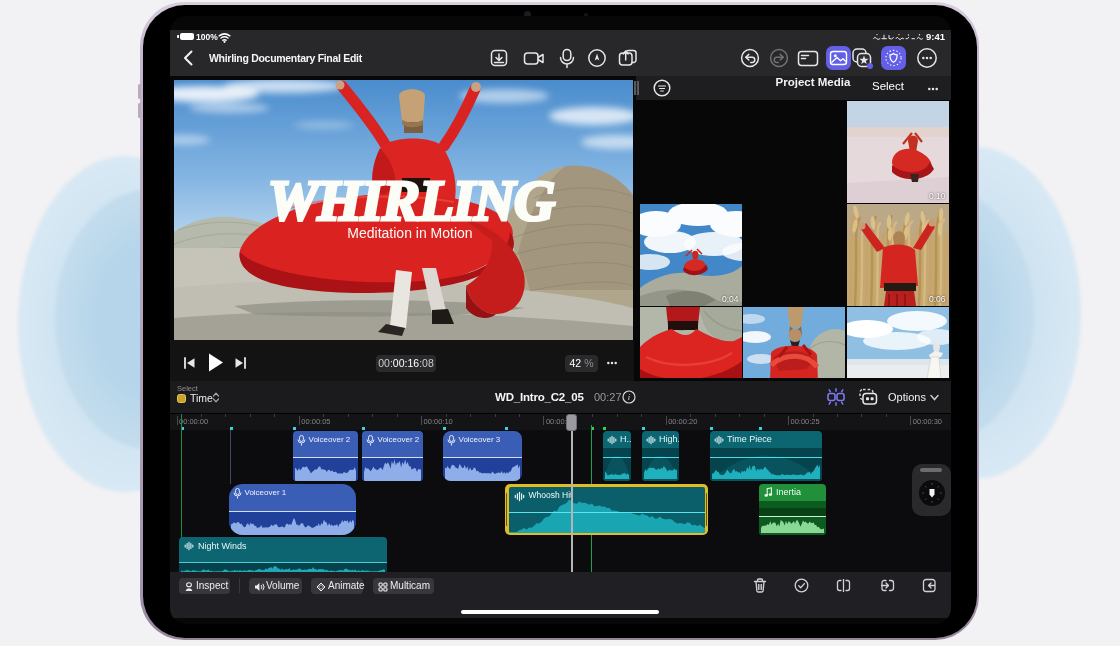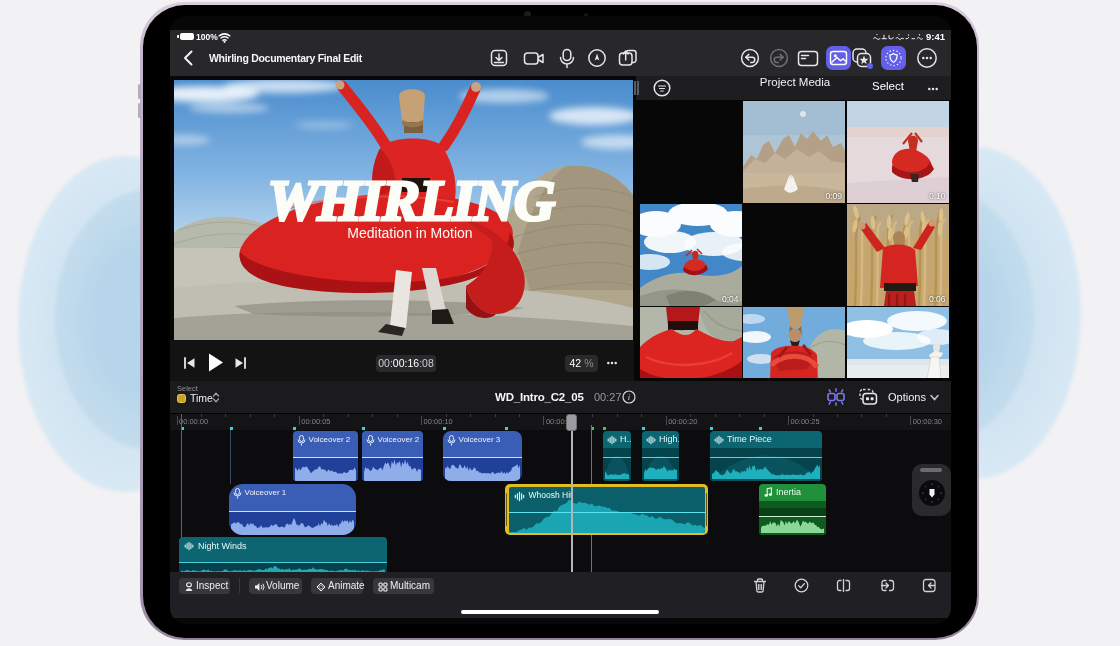--- a/index.html
+++ b/index.html
@@ -225,41 +225,27 @@
         <circle cx="10" cy="10" r="1.25" fill="#e6e6e9"></circle>
         <circle cx="13.7" cy="10" r="1.25" fill="#e6e6e9"></circle>
       </svg>
 <div class="abs" style="left:466px;top:60px;width:315px;height:24px;background:#1e1e20;"></div>
 <div class="abs" style="left:464px;top:65px;width:1.5px;height:14px;background:#5a5a5e;"></div>
 <div class="abs" style="left:467px;top:65px;width:1.5px;height:14px;background:#5a5a5e;"></div>
 <svg class="abs" style="left:483px;top:63px;" width="18" height="18" viewBox="0 0 18 18">
         <circle cx="9" cy="9" r="7.8" fill="none" stroke="#e6e6e9" stroke-width="1.5" stroke-linecap="round" stroke-linejoin="round"></circle>
         <path d="M5.5 7 h7 M6.5 9.5 h5 M7.7 12 h2.6" fill="none" stroke="#e6e6e9" stroke-width="1.2" stroke-linecap="round" stroke-linejoin="round"></path>
       </svg>
-<div class="abs" style="left:469px;top:60px;width:312px;text-align:center;font-size:11.5px;font-weight:normal;color:#f2f2f4;">Project Media</div>
+<div class="abs" style="left:487px;top:60px;width:312px;text-align:center;font-size:11.5px;font-weight:bold;color:#f2f2f4;">Project Media</div>
 <div class="abs" style="left:702px;top:64px;font-size:11.5px;color:#fff;">Select</div>
 <svg class="abs" style="left:753px;top:62.5px;" width="20" height="20" viewBox="0 0 20 20">
         <circle cx="6.3" cy="10" r="1.25" fill="#e6e6e9"></circle>
         <circle cx="10" cy="10" r="1.25" fill="#e6e6e9"></circle>
         <circle cx="13.7" cy="10" r="1.25" fill="#e6e6e9"></circle>
       </svg>
-<div class="abs" style="left:573px;top:85px;width:102px;height:102px;overflow:hidden;">
-        <svg width="102" height="102" viewBox="0 0 102 102">
-          <rect width="102" height="102" fill="#aec5d6"></rect>
-          <rect y="0" width="102" height="34" fill="#a3bdd2"></rect>
-          <circle cx="60" cy="13" r="3" fill="#dde6ec"></circle>
-          <path d="M0 66 L8 54 L14 58 L20 44 L26 40 L32 52 L40 38 L46 34 L52 46 L58 32 L64 38 L70 30 L78 40 L84 34 L90 46 L98 42 L102 50 L102 102 L0 102 Z" fill="#b3a087"></path>
-          <path d="M0 70 L12 58 L22 62 L32 52 L42 58 L54 48 L66 56 L76 50 L88 60 L102 62 L102 102 L0 102 Z" fill="#c4b29a" opacity=".92"></path>
-          <rect y="72" width="102" height="30" fill="#c9b79c"></rect>
-          <path d="M0 88 Q51.0 80 102 90 L102 102 L0 102 Z" fill="#bda98c"></path>
-          <path d="M45 78 C45 74 51 74 51 78 L55 88 C49 93 45 93 41 88 Z" fill="#f4f2ee"></path>
-          <circle cx="48" cy="76" r="2" fill="#e8e4de"></circle>
-        </svg>
-        <div class="abs" style="right:3px;bottom:2px;font-size:8.5px;color:#fff;text-shadow:0 0 2px rgba(0,0,0,.8);">0:09</div>
-      </div>
 <div class="abs" style="left:676.5px;top:85px;width:102px;height:102px;overflow:hidden;">
         <svg width="102" height="102" viewBox="0 0 102 102">
           <rect width="102" height="102" fill="#e8dfe2"></rect>
           <rect width="102" height="26" fill="#c3d4e4"></rect>
           <rect y="26" width="102" height="10" fill="#e2d3ce"></rect>
           <rect y="36" width="102" height="66" fill="#e6d9dc"></rect>
           <path d="M0 82 L102 76 L102 102 L0 102 Z" fill="#ddcfd3"></path>
           <path d="M61 40 c0 -7 10 -7 10 0 l-2 11 -6 0 Z" fill="#c43020"></path>
           <path d="M56 43 l9 -11 M75 41 l-7 -9" stroke="#c43020" stroke-width="2.2"></path>
           <path d="M45 62 C45 49 61 44 73 51 C86 58 88 67 79 73 C63 80 47 73 45 62 Z" fill="#d42a22"></path>

